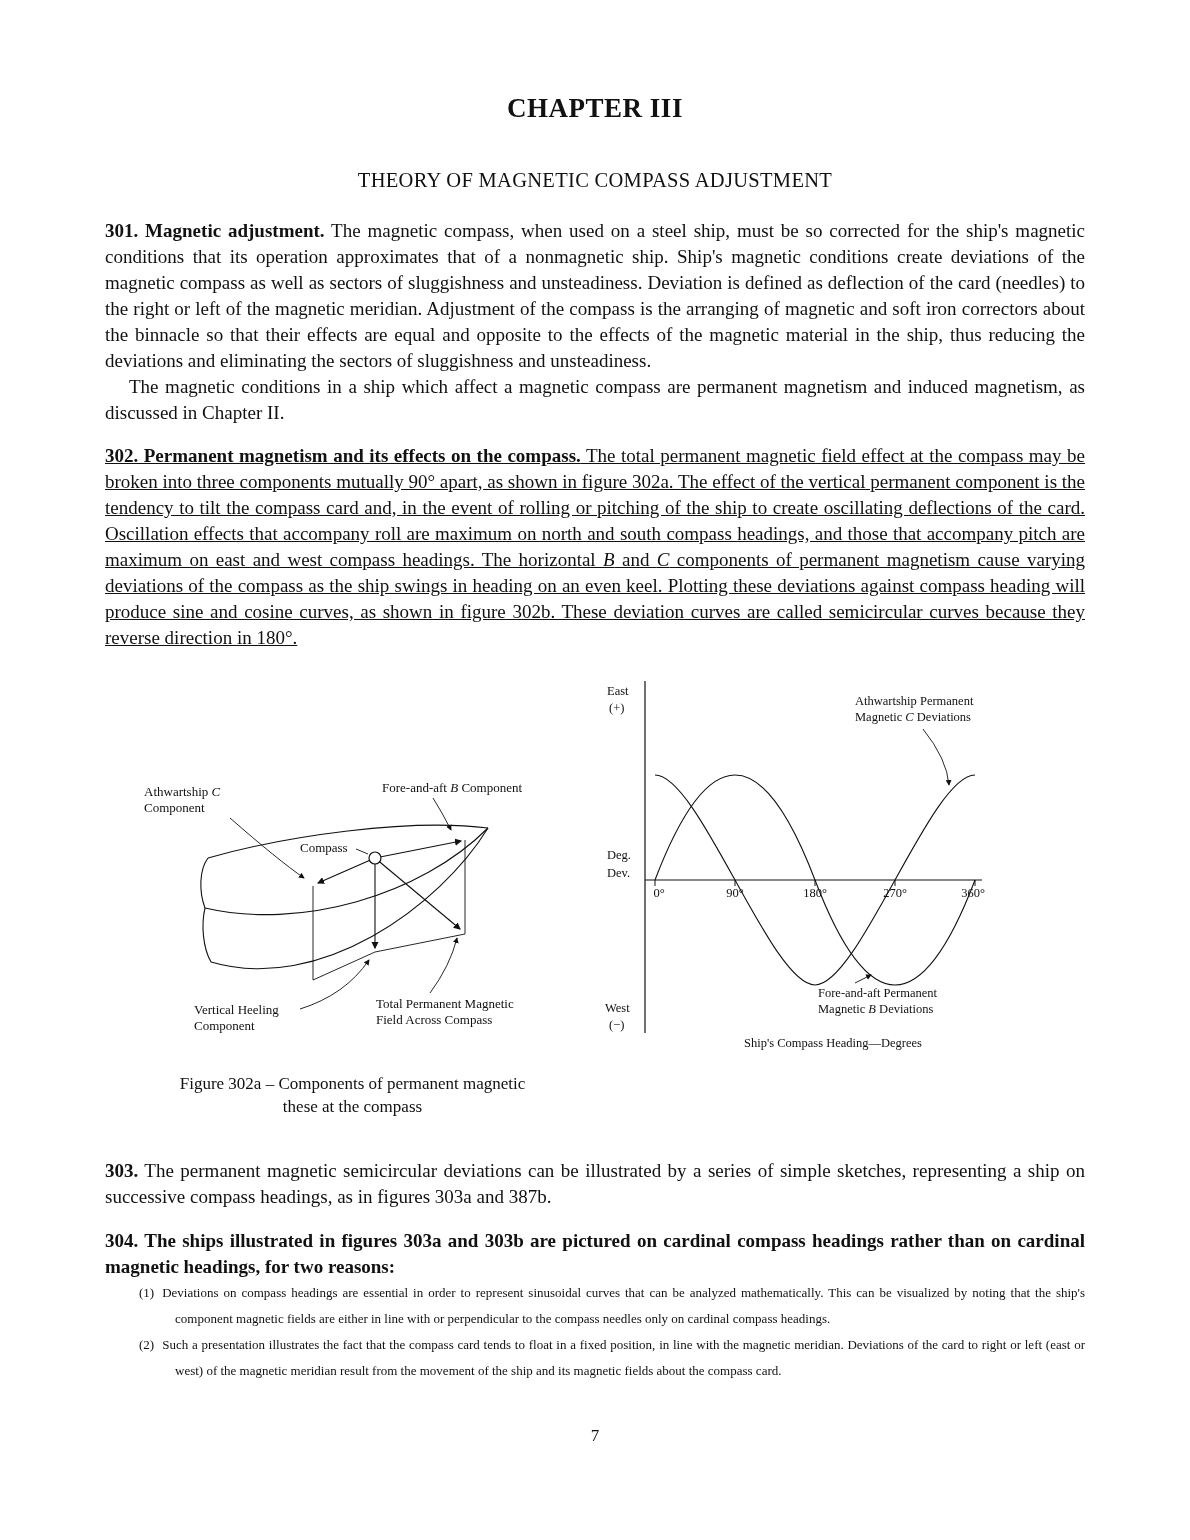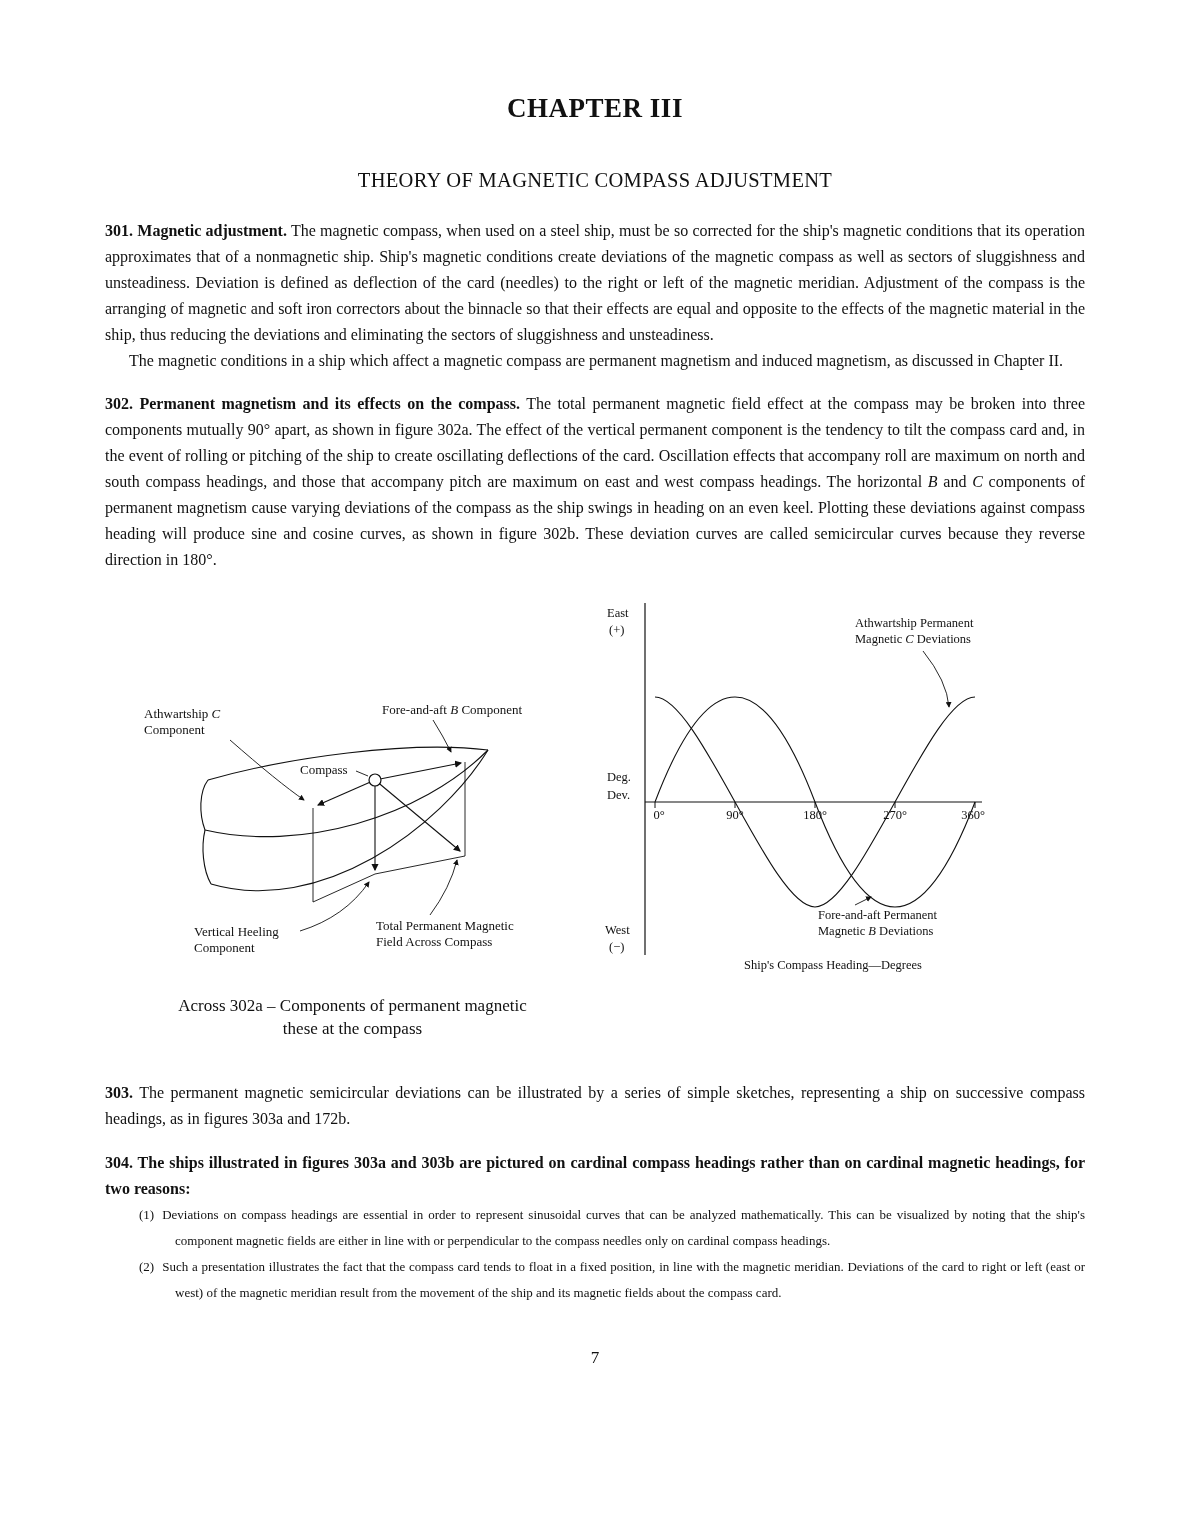--- a/index.html
+++ b/index.html
@@ -13,25 +13,25 @@
   .page { padding:92px 105px 0 105px; height:1487px; }
   h1.chapter {
     text-align:center; font-size:27px; font-weight:bold;
     letter-spacing:0.5px; line-height:32px;
   }
   h2.section {
     text-align:center; font-size:20.5px; font-weight:normal;
     letter-spacing:0.3px; line-height:25px; margin-top:44px;
   }
   .para {
-    font-size:16px; line-height:26px; text-align:justify;
+    font-size:19px; line-height:26px; text-align:justify;
   }
   .p301 { margin-top:25px; }
   .p301b { text-indent:24px; }
-  .p302 { margin-top:17px; }
+  .p302 { margin-top:17px;text-decoration:underline; }
   .p303 { margin-top:40px; }
   .p304 { margin-top:18px;font-weight:bold; }
   .list-item {
     font-size:13px; line-height:26px; text-align:justify;
     margin-left:70px; text-indent:-36px;
   }
   .list-item .marker { padding-right:8px; }
   .var { font-style:italic; }
   .figures-row {
     margin-top:24px;
@@ -97,21 +97,21 @@
           <text x="14" y="50">Component</text>
           <text x="252" y="30"><tspan>Fore-and-aft </tspan><tspan font-style="italic">B</tspan><tspan> Component</tspan></text>
           <text x="170" y="90">Compass</text>
           <text x="64" y="252">Vertical Heeling</text>
           <text x="64" y="268">Component</text>
           <text x="246" y="246">Total Permanent Magnetic</text>
           <text x="246" y="262">Field Across Compass</text>
         </g>
       </svg>
       <figcaption class="fig-caption">
-        <div>Across 302a – Components of permanent magnetic</div>
+        <div>Figure 302a – Components of permanent magnetic</div>
         <div>these at the compass</div>
       </figcaption>
     </figure>
 
     <figure class="fig-right">
       <svg class="chart" viewBox="0 0 480 392" width="480" height="392">
         <defs>
           <marker id="arrB" viewBox="0 0 10 10" refX="8.5" refY="5" markerWidth="6.5" markerHeight="6.5" orient="auto-start-reverse">
             <path d="M0,0 L10,5 L0,10 z" fill="#111"></path>
           </marker>
@@ -141,21 +141,21 @@
           <text x="250" y="46"><tspan>Magnetic </tspan><tspan font-style="italic">C</tspan><tspan> Deviations</tspan></text>
           <text x="213" y="322">Fore-and-aft Permanent</text>
           <text x="213" y="338"><tspan>Magnetic </tspan><tspan font-style="italic">B</tspan><tspan> Deviations</tspan></text>
           <text text-anchor="middle" x="228" y="372">Ship's Compass Heading—Degrees</text>
         </g>
       </svg>
     </figure>
 
   </div>
 
-  <p class="para p303"><b>303.</b><span> The permanent magnetic semicircular deviations can be illustrated by a series of simple sketches, representing a ship on successive compass headings, as in figures 303a and 172b.</span></p>
+  <p class="para p303"><b>303.</b><span> The permanent magnetic semicircular deviations can be illustrated by a series of simple sketches, representing a ship on successive compass headings, as in figures 303a and 387b.</span></p>
 
   <p class="para p304"><b>304.</b><span> The ships illustrated in figures 303a and 303b are pictured on cardinal compass headings rather than on cardinal magnetic headings, for two reasons:</span></p>
 
   <div class="list-item"><span class="marker">(1)</span><span>Deviations on compass headings are essential in order to represent sinusoidal curves that can be analyzed mathematically. This can be visualized by noting that the ship's component magnetic fields are either in line with or perpendicular to the compass needles only on cardinal compass headings.</span></div>
   <div class="list-item"><span class="marker">(2)</span><span>Such a presentation illustrates the fact that the compass card tends to float in a fixed position, in line with the magnetic meridian. Deviations of the card to right or left (east or west) of the magnetic meridian result from the movement of the ship and its magnetic fields about the compass card.</span></div>
 
   <div class="page-num">7</div>
 
 </div>
 

